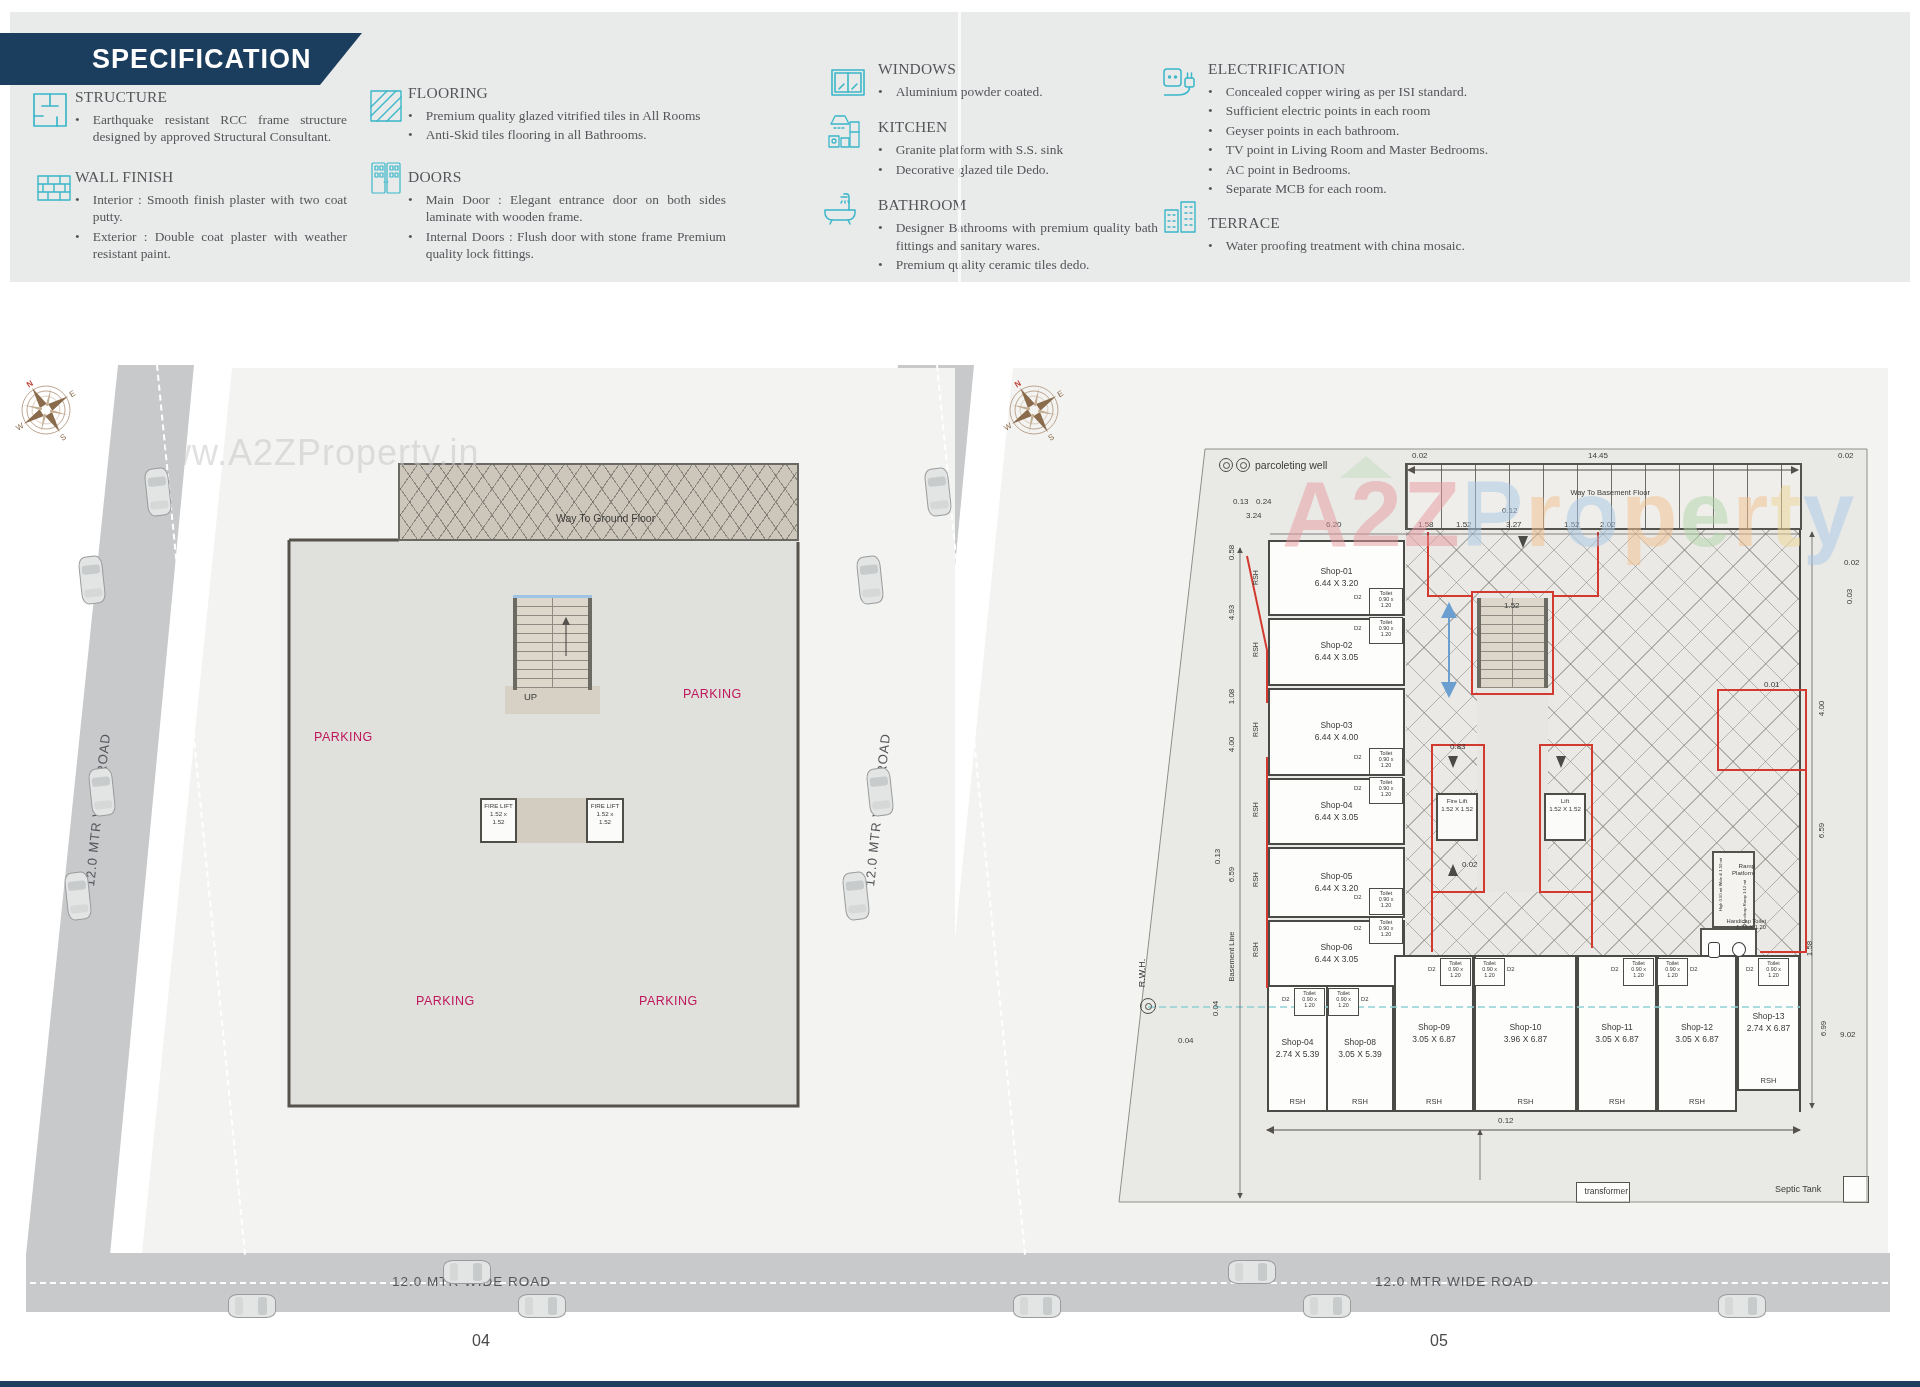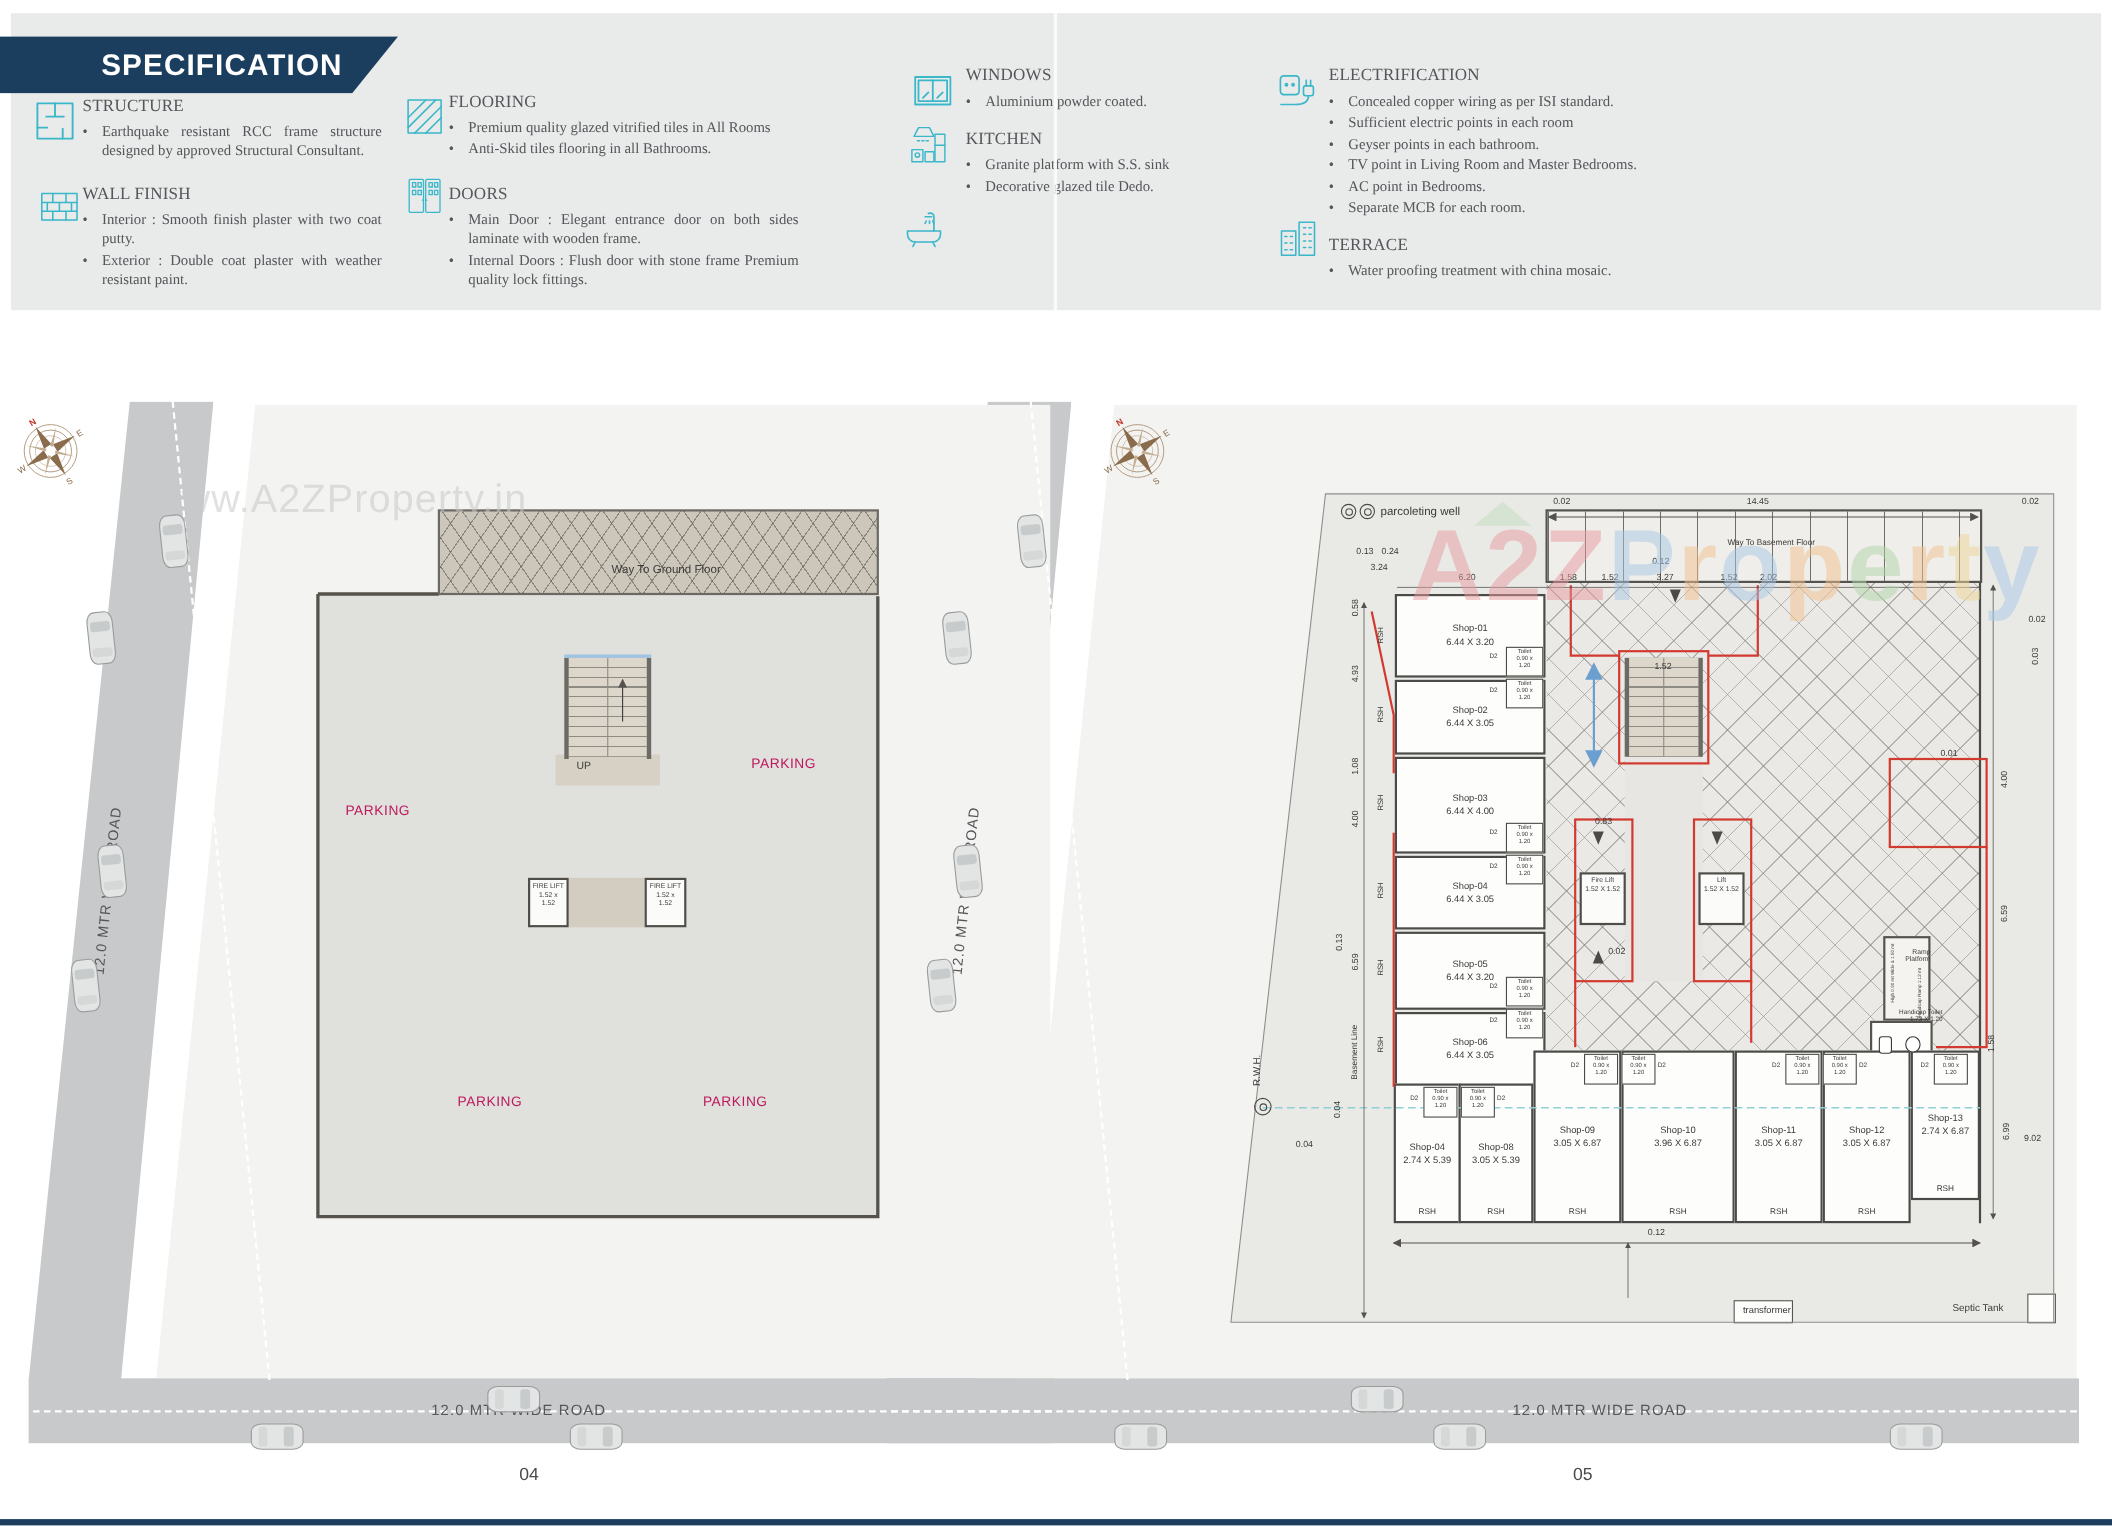--- a/index.html
+++ b/index.html
@@ -232,20 +232,29 @@
           <span>Aluminium powder coated.</span>
         </div>
     </div>
     <div class="spec-block" style="margin-bottom:18px">
       <div class="spec-h">KITCHEN</div>
       <div class="spec-li">
           <span>Granite platform with S.S. sink</span>
         </div>
       <div class="spec-li">
           <span>Decorative glazed tile Dedo.</span>
+        </div>
+    </div>
+    <div class="spec-block">
+      <div class="spec-h">BATHROOM</div>
+      <div class="spec-li">
+          <span>Designer Bathrooms with premium quality bath fittings and sanitary wares.</span>
+        </div>
+      <div class="spec-li">
+          <span>Premium quality ceramic tiles dedo.</span>
         </div>
     </div>
   </div>
 
   <div class="spec-col" style="left:1208px;top:60px;width:310px">
     <div class="spec-block" style="margin-bottom:16px">
       <div class="spec-h">ELECTRIFICATION</div>
       <div class="spec-li">
           <span>Concealed copper wiring as per ISI standard.</span>
         </div>

